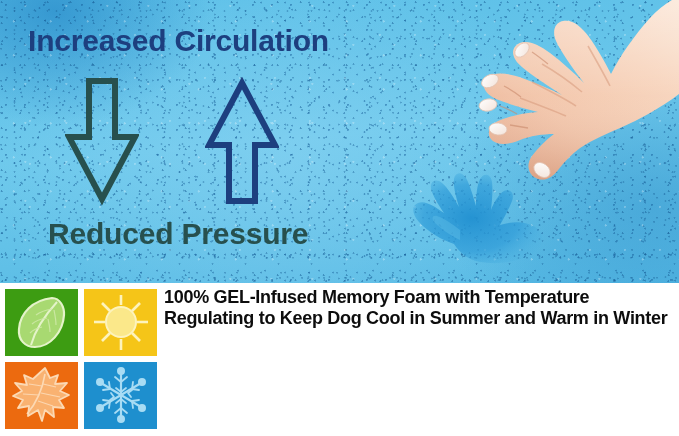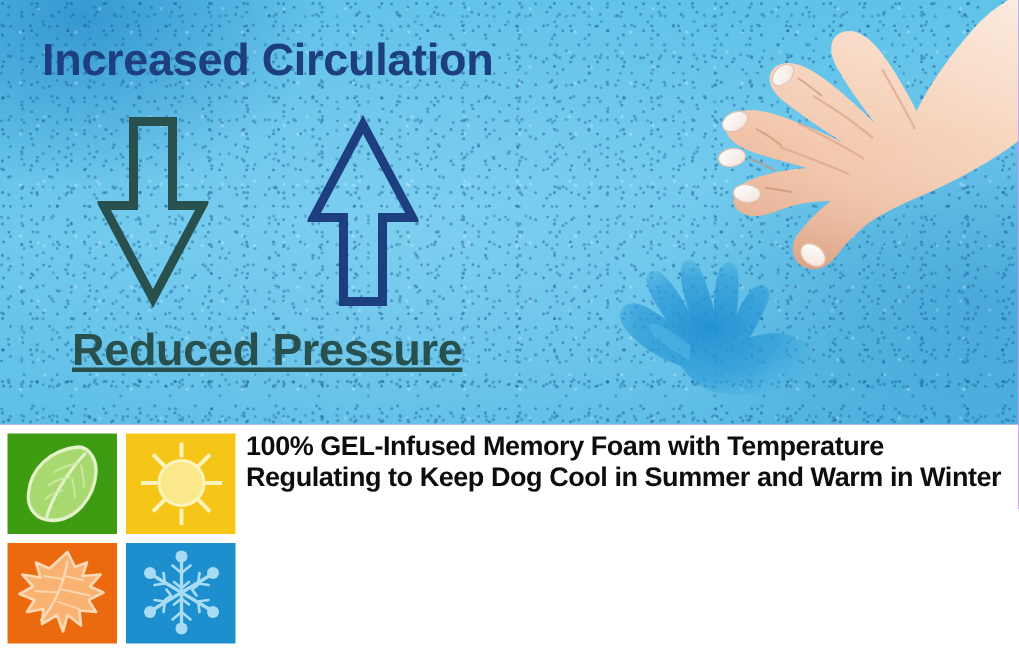--- a/index.html
+++ b/index.html
@@ -5,21 +5,21 @@
   html, body {
     margin: 0;
     padding: 0;
     background: #ffffff;
   }
   #root {
     position: relative;
     width: 679px;
     height: 436px;
     overflow: hidden;
-    background: #6d28d9;
+    background: #7f1d1d;
     font-family: "Liberation Sans", sans-serif;
   }
 
   
   .photo-panel {
     position: absolute;
     left: 0; top: 0;
     width: 679px; height: 283px;
     overflow: hidden;
     background:
@@ -75,21 +75,20 @@
     white-space: nowrap;
   }
   .hdr-bottom {
     position: absolute;
     left: 48px; top: 217px;
     font-size: 30px;
     font-weight: bold;
     color: #27504e;
     letter-spacing: -0.2px;
     white-space: nowrap;
-    text-decoration: underline;
   }
   .arrow-down { position: absolute; left: 65px; top: 77px; }
   .arrow-up   { position: absolute; left: 205px; top: 77px; }
 
   
   .bottom-band {
     position: absolute;
     left: 0; top: 283px;
     width: 679px; height: 153px;
     background: #ffffff;

